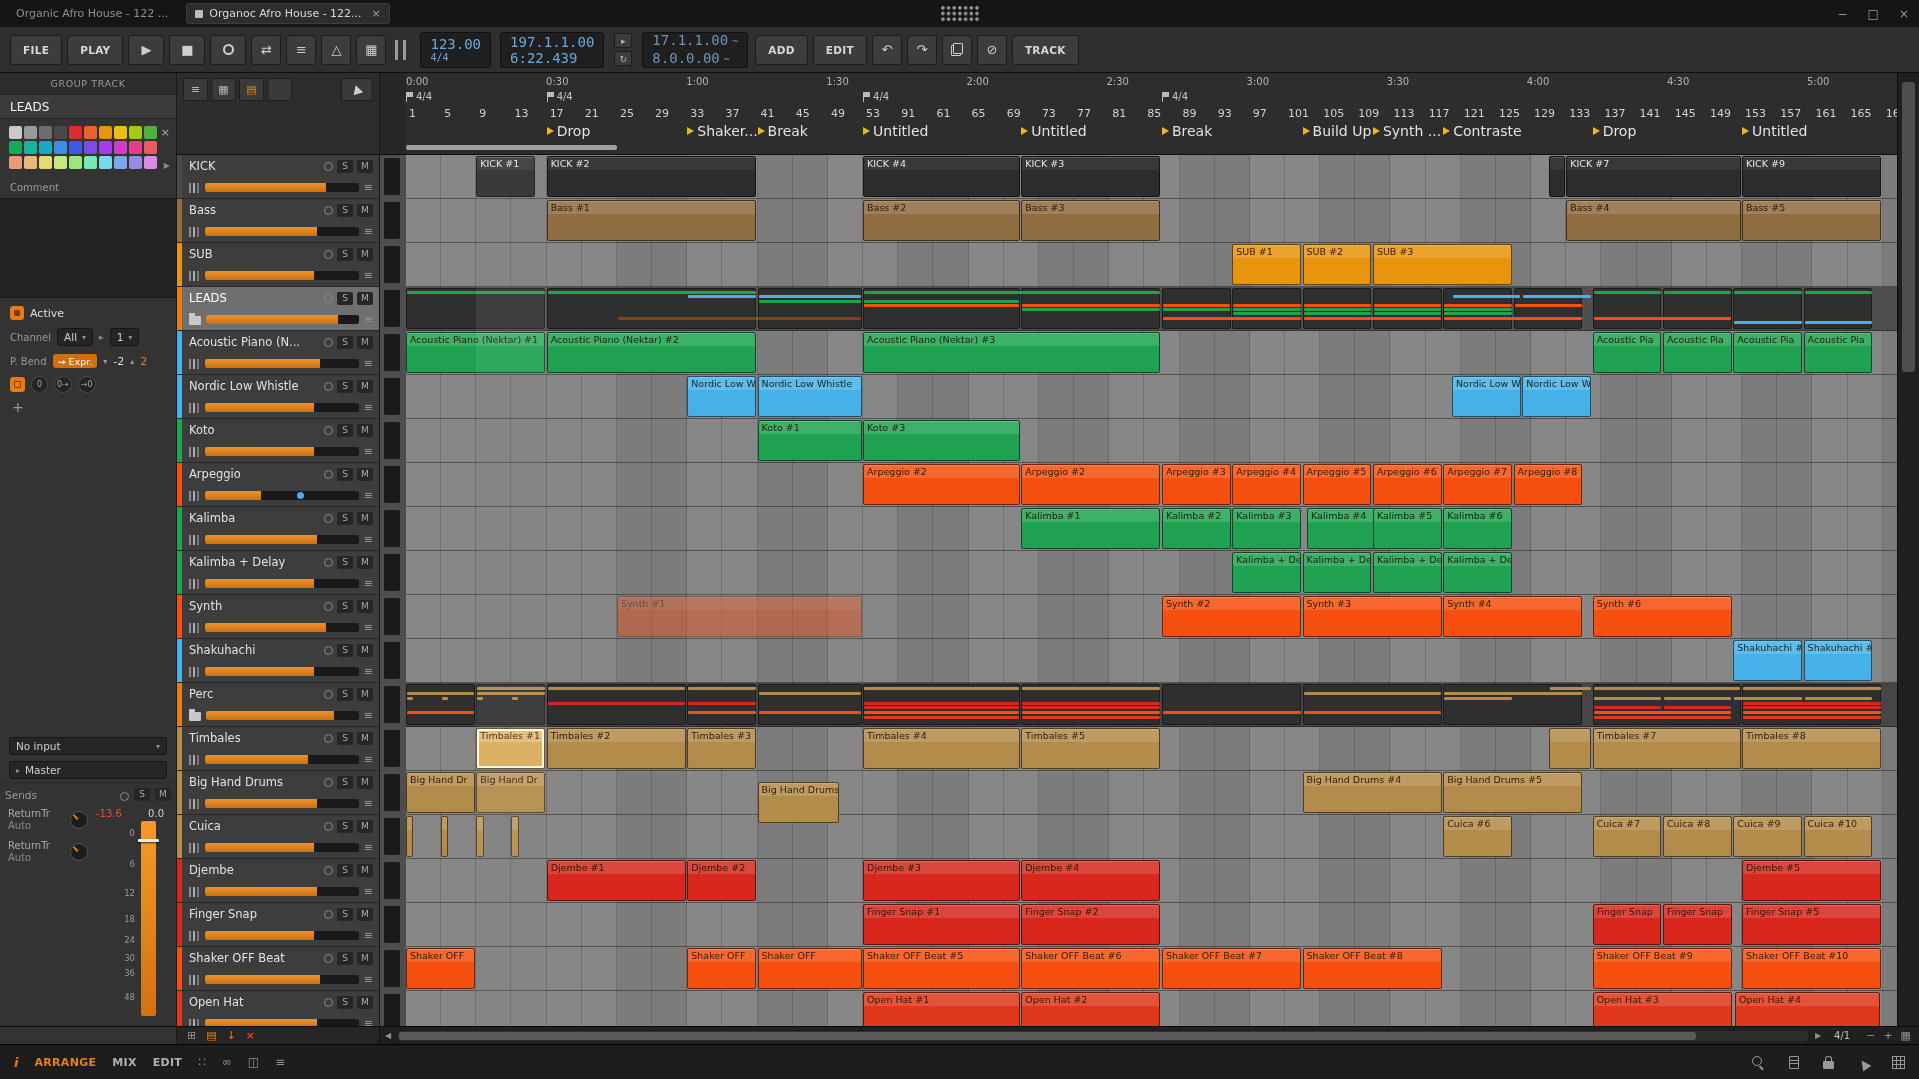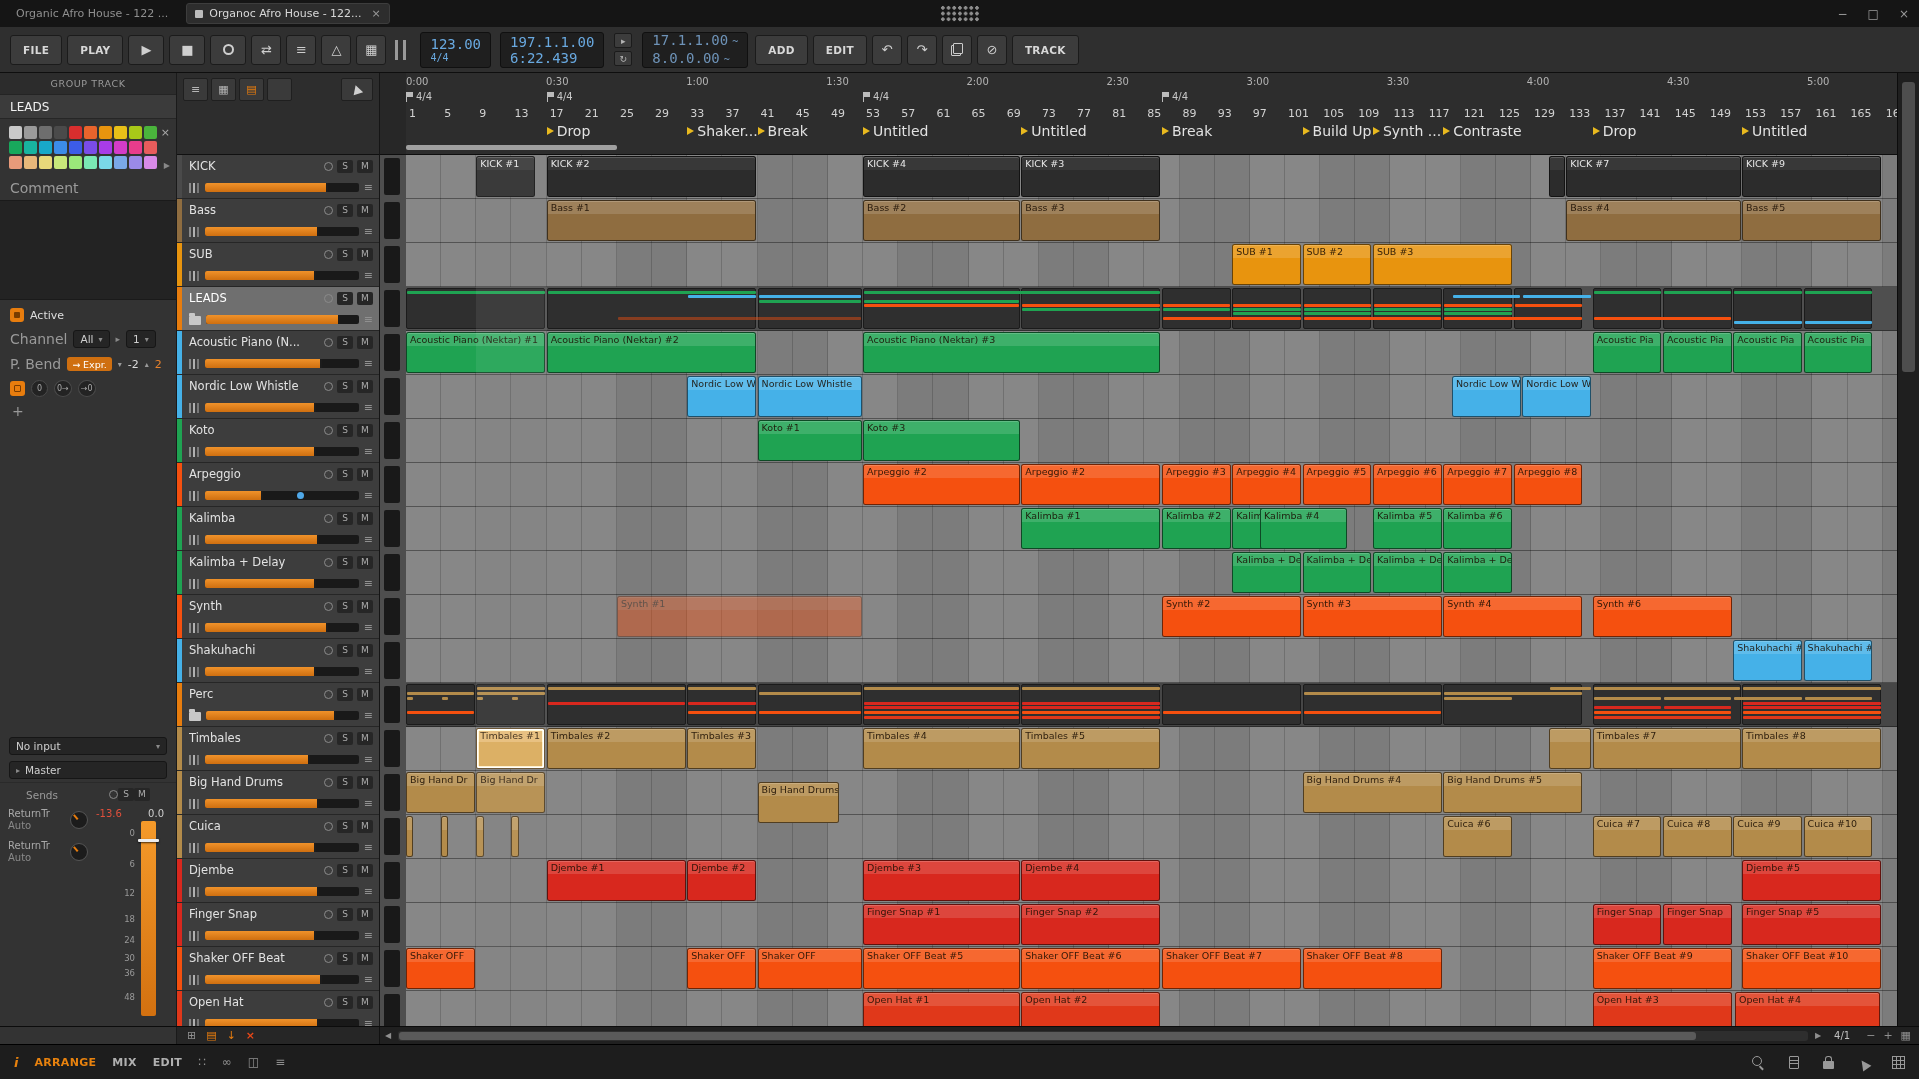--- a/index.html
+++ b/index.html
@@ -38,41 +38,41 @@
 
 
 #inspector{width:177px;background:#333;border-right:1px solid #1a1a1a;display:flex;flex-direction:column;overflow:hidden}
 .insp-h{height:22px;background:#2c2c2c;color:#9a9a9a;font-size:9.5px;letter-spacing:.6px;display:flex;align-items:center;justify-content:center;border-bottom:1px solid #242424}
 .insp-name{height:24px;background:#3b3b3b;color:#f0f0f0;font-size:12px;display:flex;align-items:center;padding:0 10px;border-bottom:1px solid #262626}
 .pal-wrap{position:relative;padding:7px 22px 7px 9px}
 #palette{display:grid;grid-template-columns:repeat(10,13px);gap:2px}
 .swatch{width:13px;height:13px;border-radius:2px}
 .pal-x{position:absolute;right:6px;top:7px;color:#aaa;font-size:11px}
 .pal-more{position:absolute;right:6px;bottom:6px;color:#888;font-size:8px}
-.insp-label{color:#9a9a9a;font-size:14px}
+.insp-label{color:#9a9a9a;font-size:10px}
 .lbl-row{padding:4px 10px 2px}
 .comment-box{height:100px;background:#232323;border-top:1px solid #1a1a1a;border-bottom:1px solid #1a1a1a;margin:2px 0 4px}
 .insp-row{display:flex;align-items:center;gap:6px;padding:4px 10px}
 .act-ic{width:14px;height:14px;border-radius:3px;background:#e87d0e;position:relative}
 .act-ic::after{content:"";position:absolute;inset:4px;background:#7a3c00;border-radius:1px}
 .act-lbl{color:#ddd;font-size:11px}
 .dd{display:inline-flex;align-items:center;gap:5px;background:#252525;border:1px solid #161616;border-radius:3px;padding:2px 6px;font-size:10.5px;color:#cfcfcf;white-space:nowrap}
 .dd b{color:#8a8a8a;font-weight:normal;font-size:8px}
 .dd.wide{display:flex;margin:3px 9px;justify-content:flex-start}
 .mini-ar{color:#8a8a8a;font-size:9px}
 .chip{background:#cf6f10;color:#fff;font-size:9.5px;padding:1.5px 5px;border-radius:3px;white-space:nowrap}
 .spin{color:#9a9a9a;font-size:8px}
 .val{color:#ddd;font-size:11px}
 .val.orange{color:#e8822c}
 .sq-ic{width:15px;height:15px;border-radius:3px;background:#e87d0e;position:relative}
 .sq-ic::after{content:"";position:absolute;inset:4px;border:1.5px solid #7a3c00;border-radius:1px}
 .circ-ic{min-width:17px;height:17px;border-radius:50%;background:#232323;border:1px solid #4a4a4a;color:#aaa;font-size:8px;display:flex;align-items:center;justify-content:center;padding:0 2px}
 .plus{color:#999;font-size:14px;padding:2px 12px}
 .insp-spacer{flex:1}
-.sends-h{display:flex;align-items:center;padding:5px 26px;color:#9a9a9a;font-size:10.5px;border-top:1px solid #2a2a2a}
+.sends-h{display:flex;align-items:flex-end;gap:5px;padding:5px 5px;color:#9a9a9a;font-size:10.5px;border-top:1px solid #2a2a2a}
 .sends-h .rec{margin-left:auto}
 .sends-body{display:flex;padding:2px 8px 10px;gap:4px}
 .sends-col{width:80px;display:flex;flex-direction:column;gap:8px}
 .send-row{display:flex;align-items:center;gap:6px}
 .send-meta{flex:1;min-width:0}
 .send-name{font-size:10px;color:#a8a8a8;line-height:1.2}
 .send-mode{font-size:10px;color:#8a8a8a;line-height:1.2}
 .knob{width:18px;height:18px;border-radius:50%;background:#1c1c1c;border:1px solid #555;position:relative;flex:none}
 .knob::after{content:"";position:absolute;left:50%;top:1px;width:2px;height:6px;background:#e87d0e;transform:translateX(-50%) rotate(-40deg);transform-origin:50% 8px}
 .fader-col{flex:1;display:flex;flex-direction:column}
@@ -776,21 +776,21 @@
           <div class="rl-bar" style="left: 169.64px;">17</div>
           <div class="rl-bar" style="left: 204.8px;">21</div>
           <div class="rl-bar" style="left: 239.96px;">25</div>
           <div class="rl-bar" style="left: 275.12px;">29</div>
           <div class="rl-bar" style="left: 310.28px;">33</div>
           <div class="rl-bar" style="left: 345.44px;">37</div>
           <div class="rl-bar" style="left: 380.6px;">41</div>
           <div class="rl-bar" style="left: 415.76px;">45</div>
           <div class="rl-bar" style="left: 450.92px;">49</div>
           <div class="rl-bar" style="left: 486.08px;">53</div>
-          <div class="rl-bar" style="left: 521.24px;">57</div>
+          <div class="rl-bar" style="left: 521.24px;">91</div>
           <div class="rl-bar" style="left: 556.4px;">61</div>
           <div class="rl-bar" style="left: 591.56px;">65</div>
           <div class="rl-bar" style="left: 626.72px;">69</div>
           <div class="rl-bar" style="left: 661.88px;">73</div>
           <div class="rl-bar" style="left: 697.04px;">77</div>
           <div class="rl-bar" style="left: 732.2px;">81</div>
           <div class="rl-bar" style="left: 767.36px;">85</div>
           <div class="rl-bar" style="left: 802.52px;">89</div>
           <div class="rl-bar" style="left: 837.68px;">93</div>
           <div class="rl-bar" style="left: 872.84px;">97</div>
@@ -1048,21 +1048,21 @@
             <div class="well"></div>
             <div class="clip p-notes" style="left: 641.3px; width: 139.14px; background: rgb(31, 163, 82);">
               <div class="chdr">Kalimba #1</div>
             </div>
             <div class="clip p-notes" style="left: 781.94px; width: 68.82px; background: rgb(31, 163, 82);">
               <div class="chdr">Kalimba #2</div>
             </div>
             <div class="clip p-notes" style="left: 852.26px; width: 68.82px; background: rgb(31, 163, 82);">
               <div class="chdr">Kalimba #3</div>
             </div>
-            <div class="clip p-notes" style="left: 880px; width: 87px; background: rgb(31, 163, 82);">
+            <div class="clip p-notes" style="left: 927px; width: 87px; background: rgb(31, 163, 82);">
               <div class="chdr">Kalimba #4</div>
             </div>
             <div class="clip p-notes" style="left: 992.9px; width: 68.82px; background: rgb(31, 163, 82);">
               <div class="chdr">Kalimba #5</div>
             </div>
             <div class="clip p-notes" style="left: 1063.22px; width: 68.82px; background: rgb(31, 163, 82);">
               <div class="chdr">Kalimba #6</div>
             </div>
           </div>
           <div class="ar-row">

